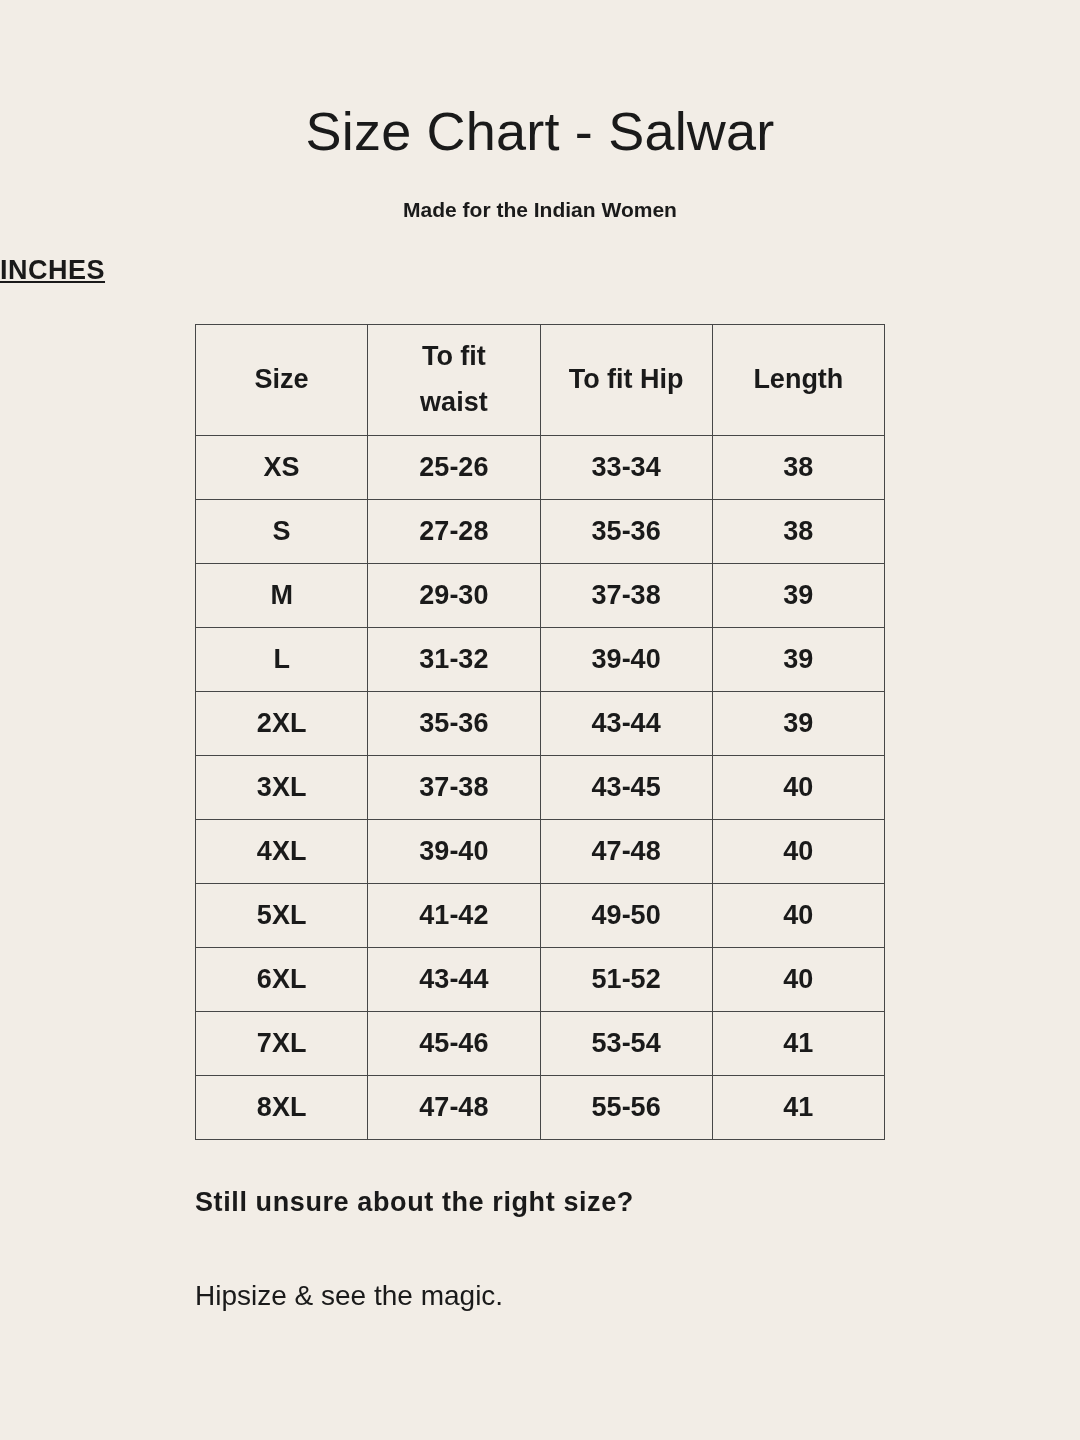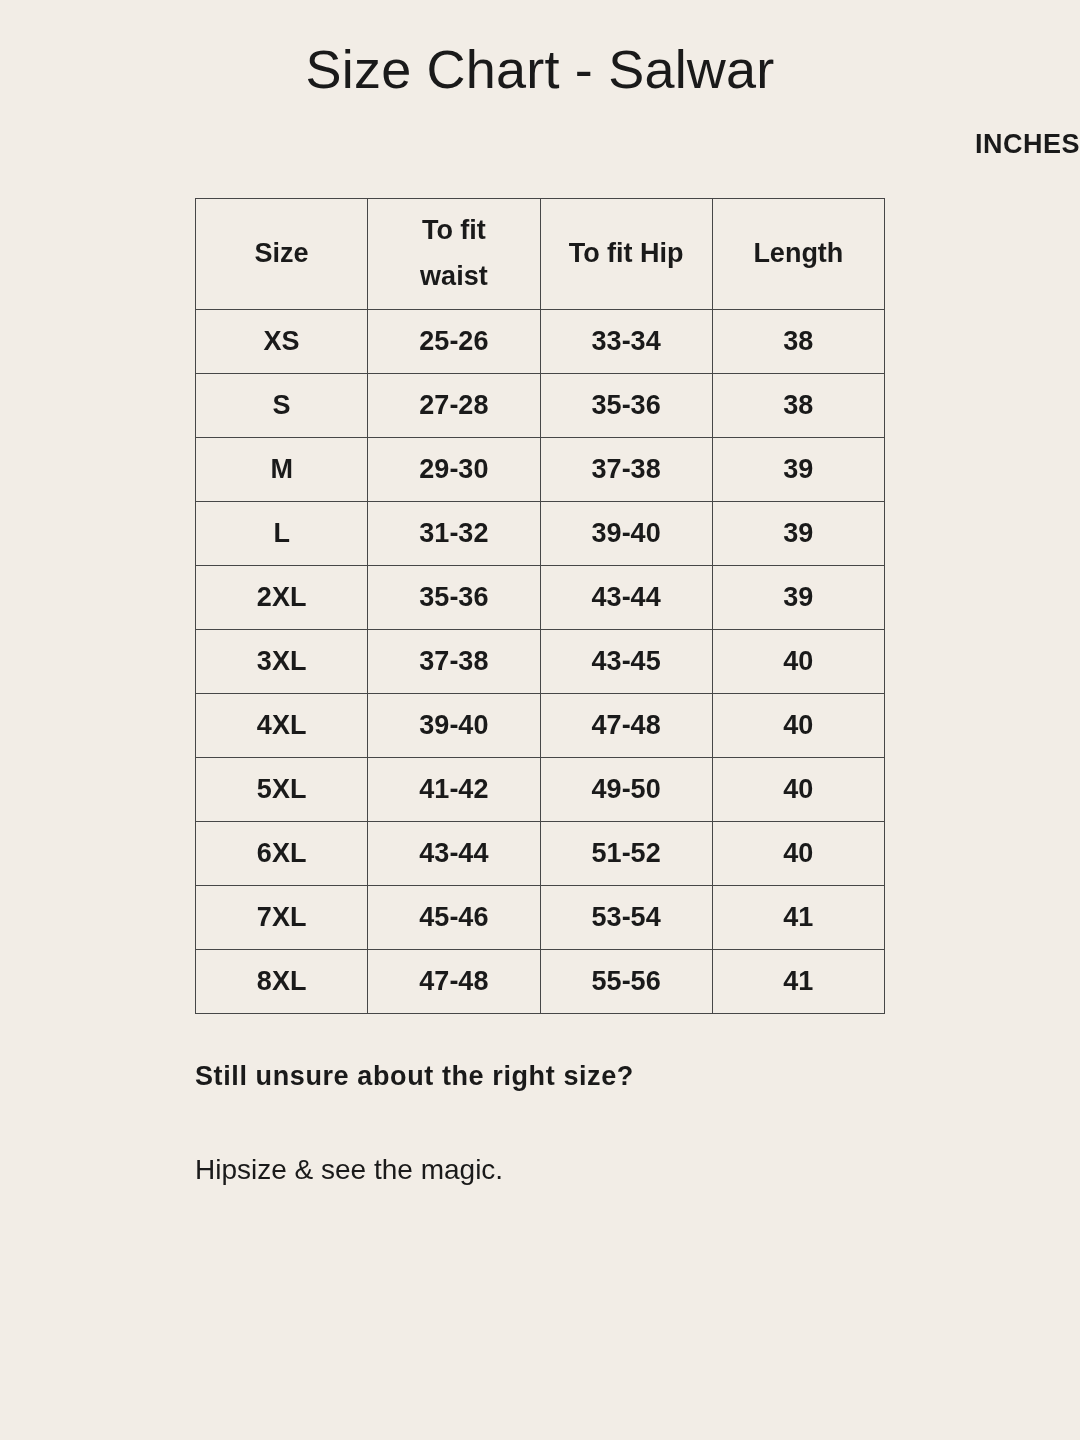--- a/index.html
+++ b/index.html
@@ -4,41 +4,42 @@
 <style>
   html, body { margin: 0; padding: 0; }
   body {
     width: 1080px;
     height: 1440px;
     background: #F2EDE6;
     color: #1A1A1A;
     font-family: "Liberation Sans", sans-serif;
     overflow: hidden;
   }
-  .page { padding-top: 42px; }
+  .page { padding-top: 104px; }
 
   .title {
     font-size: 54px;
     font-weight: 400;
     text-align: center;
     letter-spacing: 0.2px;
     line-height: 1;
   }
   .subtitle {
     margin-top: 40px;
     font-size: 21px;
     font-weight: 700;
     text-align: center;
   }
   .unit {
     margin-top: 33px;
     font-size: 27px;
     font-weight: 700;
-    text-align: right;
+    text-align: left;
     letter-spacing: 0.5px;
+    text-decoration: underline;
   }
 
   table.size-table {
     border-collapse: collapse;
     table-layout: fixed;
     width: 690px;
     margin: 38px auto 0 auto;
   }
   .size-table th, .size-table td {
     border: 1.5px solid #474747;
@@ -75,20 +76,21 @@
     text-align: right;
   }
 </style>
 </head>
 <body>
 
 <div class="page">
 
   <div class="title">Size Chart - Salwar</div>
 
+  <div class="subtitle">Made for the Indian Women</div>
 
   <div class="unit">INCHES</div>
 
   <table class="size-table">
     <thead>
       <tr>
           <th>Size</th>
           <th>To fit
 waist</th>
           <th>To fit Hip</th>

